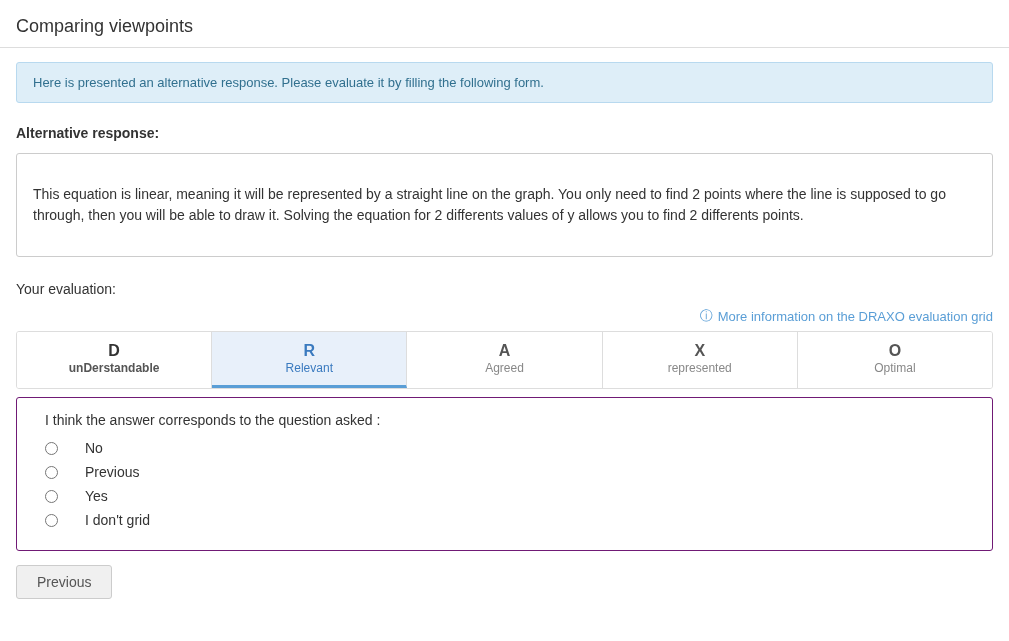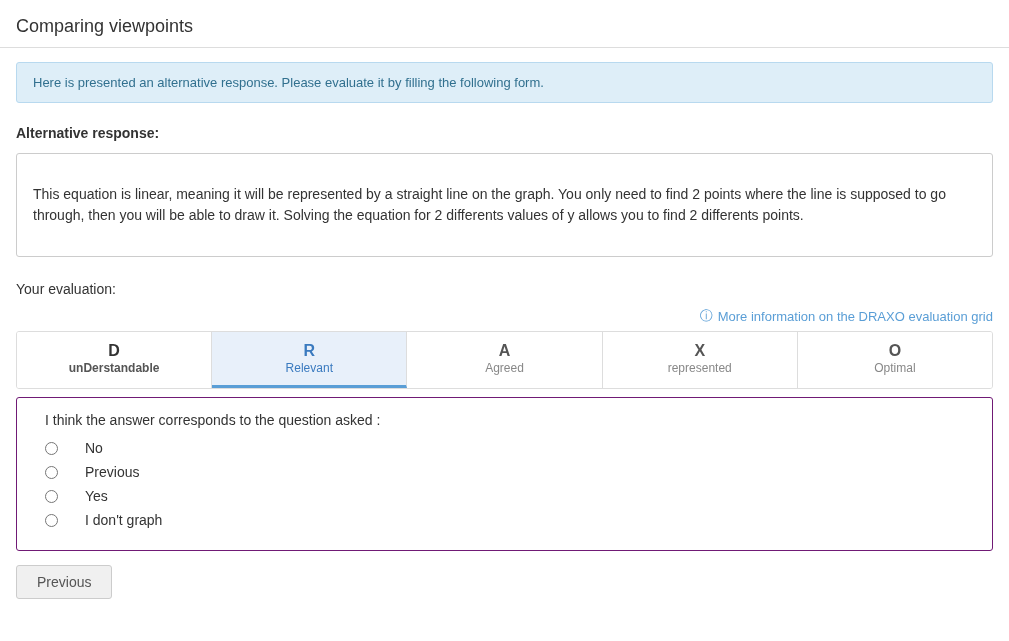--- a/index.html
+++ b/index.html
@@ -222,20 +222,20 @@
       <span class="radio-label">Previous</span>
     </label>
 
     <label class="radio-option">
       <input type="radio" name="evaluation" style="">
       <span class="radio-label">Yes</span>
     </label>
 
     <label class="radio-option">
       <input type="radio" name="evaluation" style="">
-      <span class="radio-label">I don't graph</span>
+      <span class="radio-label">I don't grid</span>
     </label>
   </div>
 
   <div class="button-row">
     <button class="prev-button">Previous</button>
   </div>
 </div>
 
 </body></html>

